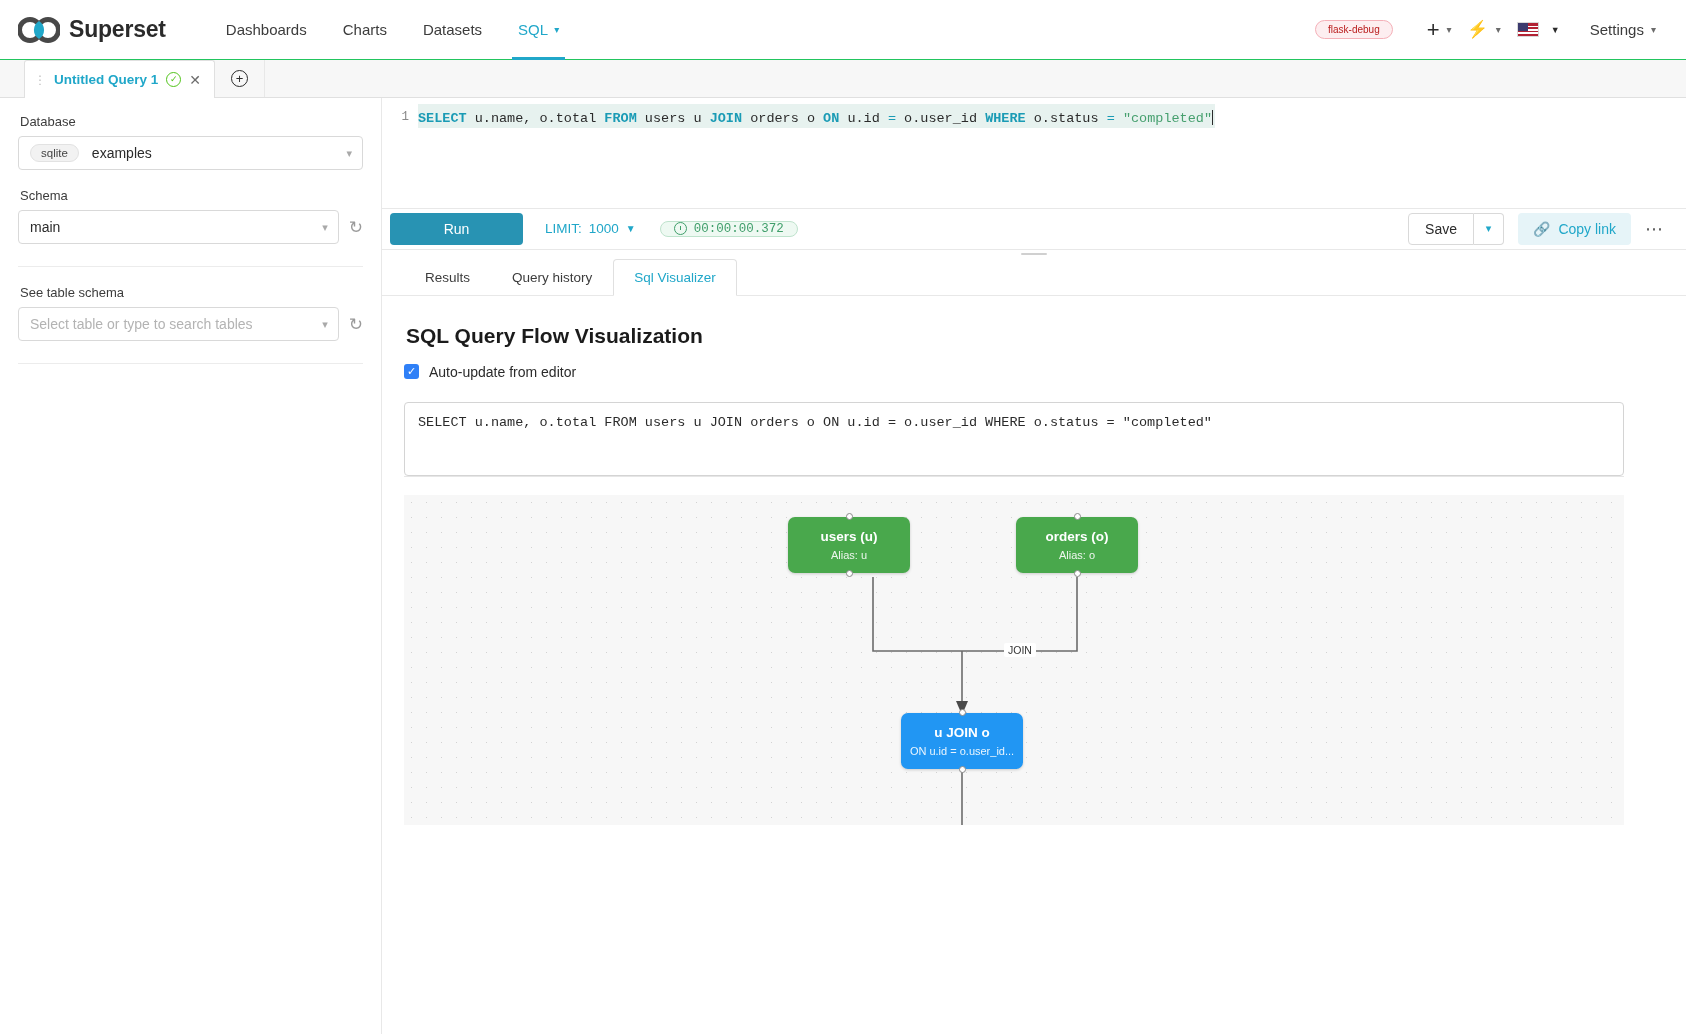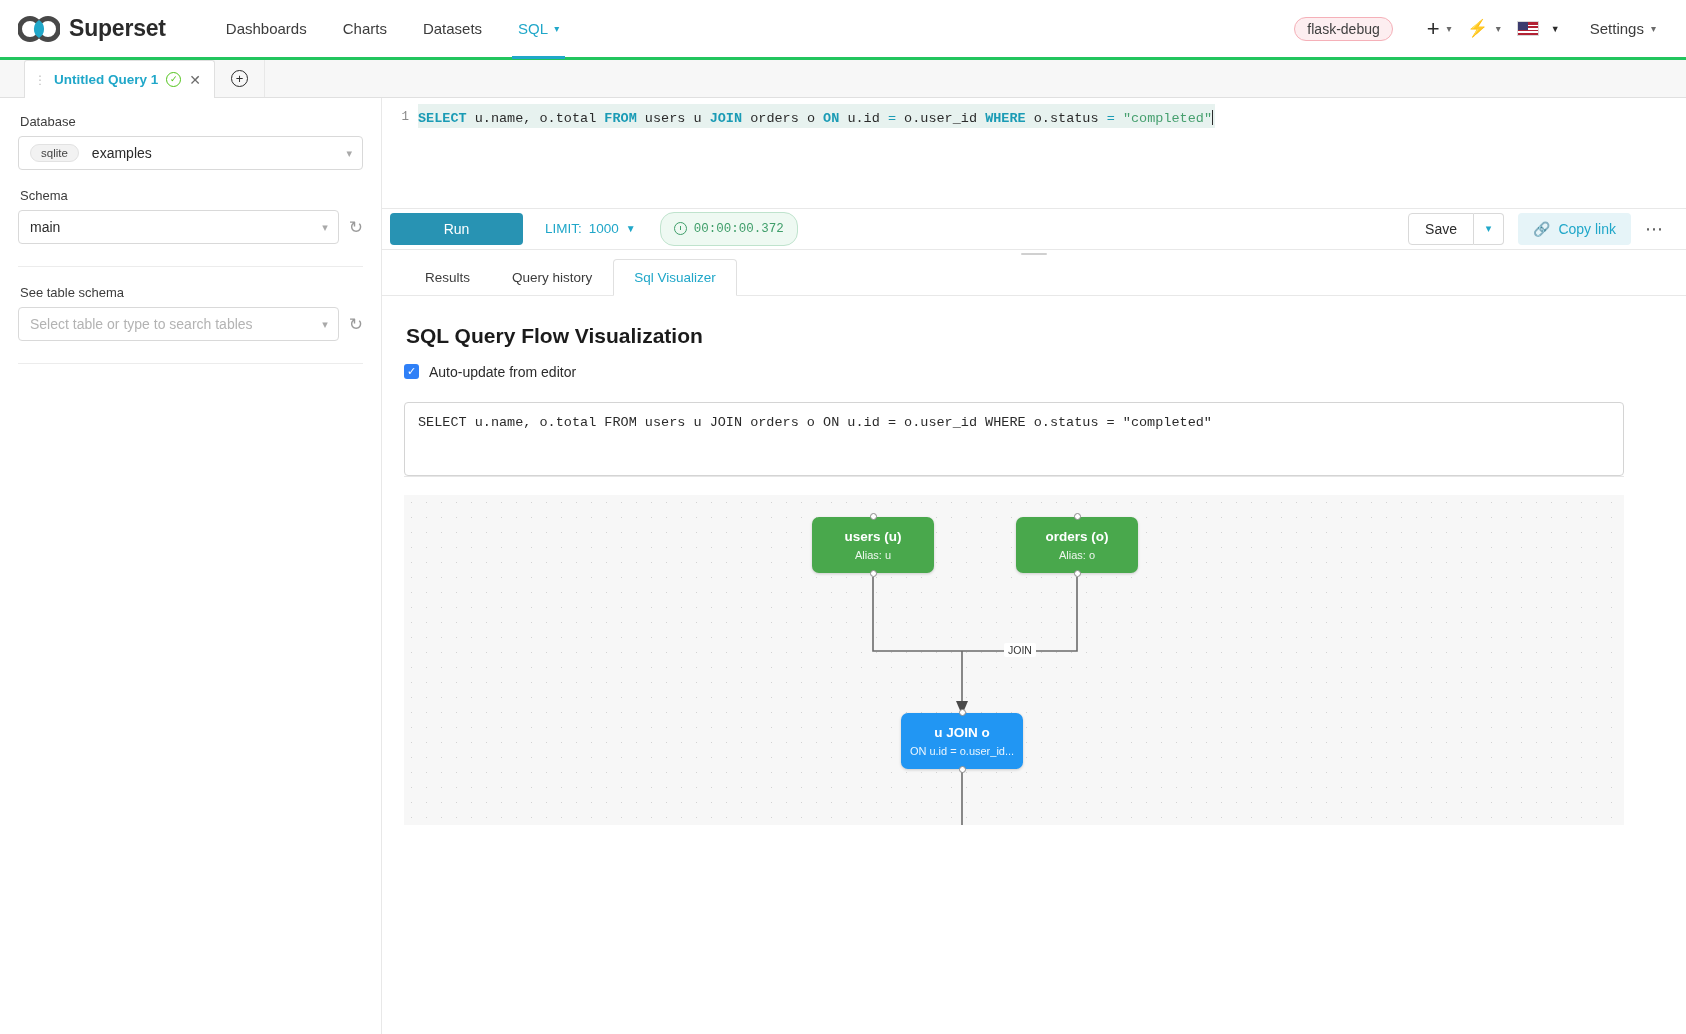--- a/index.html
+++ b/index.html
@@ -9,21 +9,21 @@
     overflow: hidden;
     background: #ffffff;
     font-family: "Liberation Sans", sans-serif;
     color: #323232;
   }
 
   
   .navbar {
     height: 60px; width: 100%;
     background: #ffffff;
-    border-bottom: 3px solid #22c55e;
+    border-bottom: 1px solid #22c55e;
     display: flex; align-items: center;
     padding: 0 22px 0 18px;
     position: relative;
     justify-content: flex-end;
   }
   .brand { display: flex; align-items: center; gap: 9px; margin-right: 42px; }
   .brand-logo { width: 42px; height: 26px; display: block; }
   .brand-text { font-size: 23px; font-weight: bold; color: #2b2b2b; letter-spacing: -0.2px; }
   .nav-links { display: flex; align-items: center; height: 60px; gap: 0; }
   .nav-link {
@@ -32,22 +32,22 @@
     position: relative;
   }
   .nav-link.active { color: #20a7c9; }
   .nav-link.active::after {
     content: ""; position: absolute; left: 12px; right: 12px; bottom: 0;
     height: 3px; background: #20a7c9;
   }
   .nav-caret { font-size: 10px; margin-left: 6px; color: #20a7c9; }
   .nav-right { margin-left: auto; display: flex; align-items: center; gap: 0; }
   .debug-badge {
-    border: 1px solid #f5b0b8; color: #404040; background: #fdeef0;
-    border-radius: 12px; font-size: 14px; padding: 3px 12px; margin-right: 26px;
+    border: 1px solid #f5b0b8; color: #b91c1c; background: #fdeef0;
+    border-radius: 12px; font-size: 10px; padding: 3px 12px; margin-right: 26px;
   }
   .icon-btn {
     display: flex; align-items: center; gap: 7px;
     padding: 0 8px; cursor: pointer; color: #3c3c3c;
   }
   .plus-glyph { font-size: 22px; line-height: 1; font-weight: 300; color: #2b2b2b; }
   .caret-sm { font-size: 10px; color: #6b6b6b; }
   .bolt-glyph { font-size: 17px; color: #2b2b2b; }
   .flag {
     width: 22px; height: 15px; display: inline-block;
@@ -150,22 +150,22 @@
     border: none; border-radius: 4px; font-size: 14px; cursor: pointer;
     font-family: inherit;
   }
   .limit-box {
     display: flex; align-items: center; gap: 7px; margin-left: 22px;
     color: #20a7c9; font-size: 13.5px; cursor: pointer;
   }
   .limit-box .tri { font-size: 10px; }
   .timer-badge {
     margin-left: 24px; border: 1px solid #bfe3cd; background: #eef9f2;
-    border-radius: 14px; height: 22px; display: flex; align-items: center;
-    gap: 7px; padding: 16px 13px; color: #3f9e6a;
+    border-radius: 14px; height: 16px; display: flex; align-items: center;
+    gap: 7px; padding: 4px 13px; color: #3f9e6a;
     font-family: "Liberation Mono", monospace; font-size: 12.5px;
   }
   .clock {
     width: 13px; height: 13px; border-radius: 50%; border: 1.4px solid #3f9e6a;
     position: relative; flex-shrink: 0;
   }
   .clock::after {
     content: ""; position: absolute; left: 5px; top: 2.5px;
     width: 1.2px; height: 4px; background: #3f9e6a;
   }
@@ -430,21 +430,21 @@
 
       <div class="canvas">
         <svg width="1220" height="330" style="position:absolute;left:0;top:0">
           <path d="M469 82 L469 156 L558 156" fill="none" stroke="#6b6b6b" stroke-width="1.6"></path>
           <path d="M673 82 L673 156 L558 156" fill="none" stroke="#6b6b6b" stroke-width="1.6"></path>
           <path d="M558 156 L558 212" fill="none" stroke="#6b6b6b" stroke-width="1.6"></path>
           <polygon points="558,220 552,206 564,206" fill="#4a4a4a"></polygon>
           <path d="M558 274 L558 330" fill="none" stroke="#6b6b6b" stroke-width="1.6"></path>
         </svg>
 
-        <div class="node" style="left:408px;top:22px;width:122px;height:56px;background:#49a84c">
+        <div class="node" style="left:384px;top:22px;width:122px;height:56px;background:#49a84c">
           <span class="port top"></span>
           <span class="node-title">users (u)</span>
           <span class="node-sub">Alias: u</span>
           <span class="port bot"></span>
         </div>
 
         <div class="node" style="left:612px;top:22px;width:122px;height:56px;background:#49a84c">
           <span class="port top"></span>
           <span class="node-title">orders (o)</span>
           <span class="node-sub">Alias: o</span>

